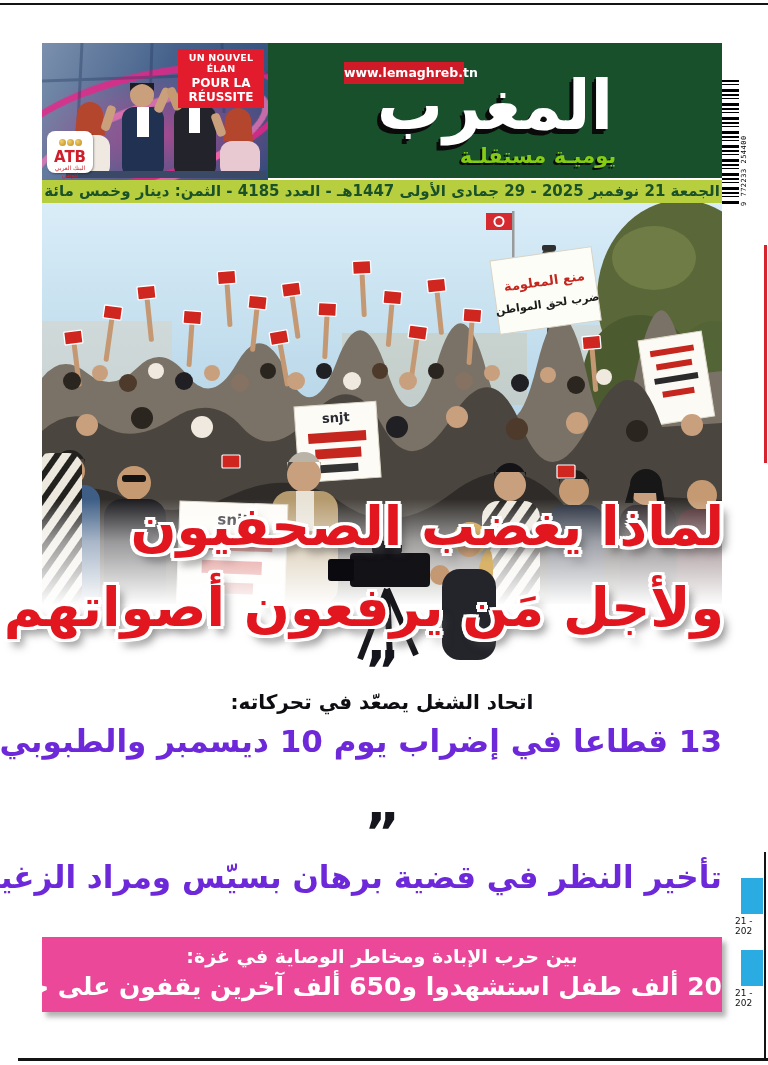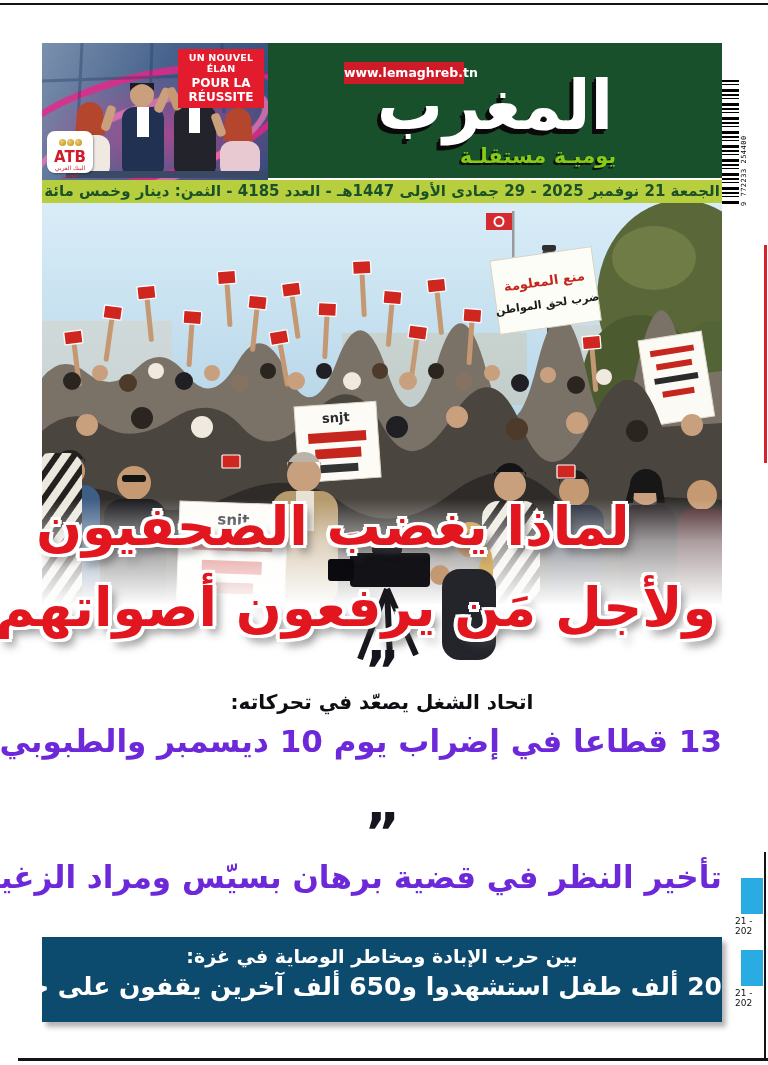--- a/index.html
+++ b/index.html
@@ -48,35 +48,35 @@
       font-family:"DejaVu Sans Mono",monospace;color:#000;letter-spacing:.5px;margin-left:1px;}
 
   
   .datebar{left:42px;top:180px;width:680px;height:23px;background:#b7cf3e;
       color:#1b5129;font-size:15px;font-weight:bold;text-align:center;line-height:23px;direction:rtl;}
 
   
   .photo{left:42px;top:203px;width:680px;height:457px;}
 
   
-  .lead-headline{left:36px;top:486px;width:680px;text-align:left;direction:rtl;color:#e2161f;
+  .lead-headline{left:44px;top:486px;width:680px;text-align:right;direction:rtl;color:#e2161f;
       font-weight:bold;font-size:54px;line-height:81px;
       text-shadow:-3px -3px 0 #fff,3px -3px 0 #fff,-3px 3px 0 #fff,3px 3px 0 #fff,
                   0 -3px 0 #fff,0 3px 0 #fff,-4px 0 0 #fff,4px 0 0 #fff,
                   6px 7px 9px rgba(70,70,70,.6);}
   .lead-headline div{white-space:nowrap;}
 
   
   .story{left:42px;width:680px;text-align:center;direction:rtl;}
   .q{font-size:54px;line-height:30px;height:32px;color:#14151d;font-weight:bold;}
   .kicker{font-size:20px;font-weight:bold;color:#0d0d12;margin-top:2px;}
   .navy{font-size:31px;font-weight:bold;color:#6d28d9;line-height:43px;white-space:nowrap;}
 
   
-  .banner{left:42px;top:937px;width:680px;height:85px;background:#0c4a6e;color:#fff;
+  .banner{left:42px;top:937px;width:680px;height:75px;background:#ec4899;color:#fff;
       text-align:center;direction:rtl;box-shadow:4px 5px 5px rgba(0,0,0,.3);}
   .banner .bk{font-size:19px;font-weight:bold;padding-top:8px;}
   .banner .bh{font-size:25px;font-weight:bold;margin-top:5px;white-space:nowrap;}
 
   
   .blue-mark{left:741px;width:22px;height:36px;background:#2aabe2;}
   .stamp{left:735px;width:33px;font-size:9px;line-height:10px;color:#111;}
 </style>
 </head>
 <body>

